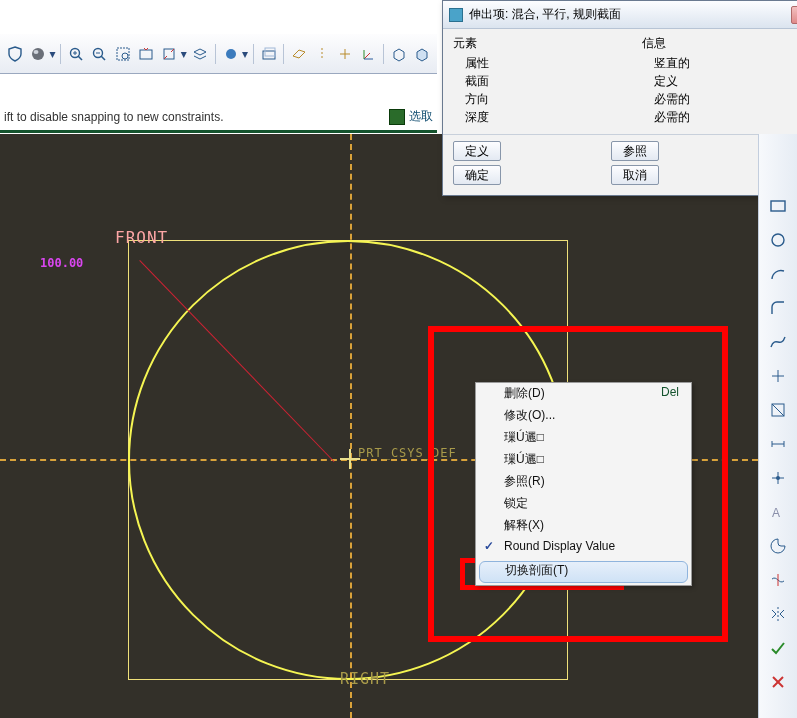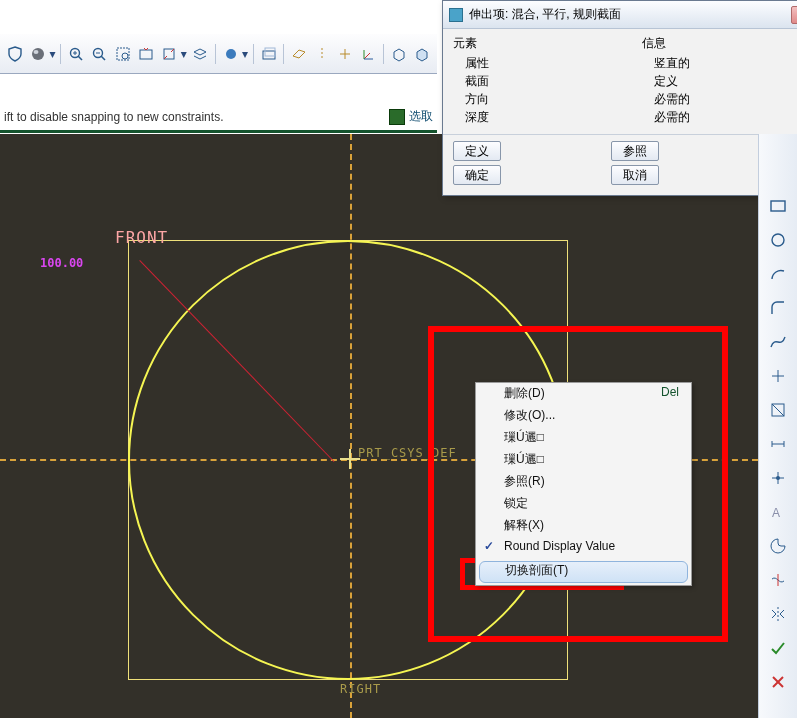--- a/index.html
+++ b/index.html
@@ -20,21 +20,21 @@
 .datum-v { position: absolute; top: 0; bottom: 0; left: 350px; border-left: 2px dashed #d9a23a; }
 .rect { position: absolute; left: 128px; top: 106px; width: 440px; height: 440px; border: 1px solid #efe07a; }
 .circle { position: absolute; left: 128px; top: 106px; width: 440px; height: 440px; border: 2px solid #f5f552; border-radius: 50%; }
 .center-cross { position: absolute; left: 340px; top: 315px; width: 20px; height: 20px; }
 .center-cross::before, .center-cross::after { content: ""; position: absolute; background: #eadf8c; }
 .center-cross::before { left: 0; right: 0; top: 9px; height: 2px; }
 .center-cross::after { top: 0; bottom: 0; left: 9px; width: 2px; }
 .radius-line { position: absolute; left: 140px; top: 126px; width: 280px; height: 1px; background: #c23; transform-origin: left top; transform: rotate(46deg); }
 .dim-text { position: absolute; left: 40px; top: 122px; color: #d946ef; font-family: Consolas, monospace; font-weight: bold; }
 .label-front { position: absolute; left: 115px; top: 94px; color: #fca5a5; font-family: Consolas, monospace; letter-spacing: 1px; font-size: 16px; }
-.label-right { position: absolute; left: 340px; top: 548px; color: #a89a4a; font-family: Consolas, monospace; letter-spacing: 1px; font-size: 12px; }
+.label-right { position: absolute; left: 340px; top: 536px; color: #a89a4a; font-family: Consolas, monospace; letter-spacing: 1px; font-size: 15px; }
 .label-csys { position: absolute; left: 358px; top: 312px; color: #a89a4a; font-family: Consolas, monospace; letter-spacing: 1px; font-size: 12px; }
 
 .red-box-outer { position: absolute; border: 6px solid #ff0000; left: 428px; top: 326px; width: 300px; height: 316px; }
 .red-box-inner { position: absolute; border: 5px solid #ff0000; left: 460px; top: 558px; width: 164px; height: 32px; }
 
 .ctx-menu { position: absolute; left: 475px; top: 382px; width: 217px; background: #f4f4f4; border: 1px solid #9b9b9b; box-shadow: 2px 2px 4px rgba(0,0,0,0.25); padding: 2px; }
 .ctx-row { height: 22px; display: flex; padding: 0 10px 0 26px; color: #111; position: relative; }
 .ctx-row .shortcut { margin-left: auto; color: #14532d; }
 .ctx-row .chk { position: absolute; left: 6px; color: #2a4b9c; font-weight: bold; }
 .ctx-row.hover { background: linear-gradient(#e6effa, #cfe2f6); border: 1px solid #8fb4dd; border-radius: 6px; margin: 0 1px; padding-left: 25px; }

